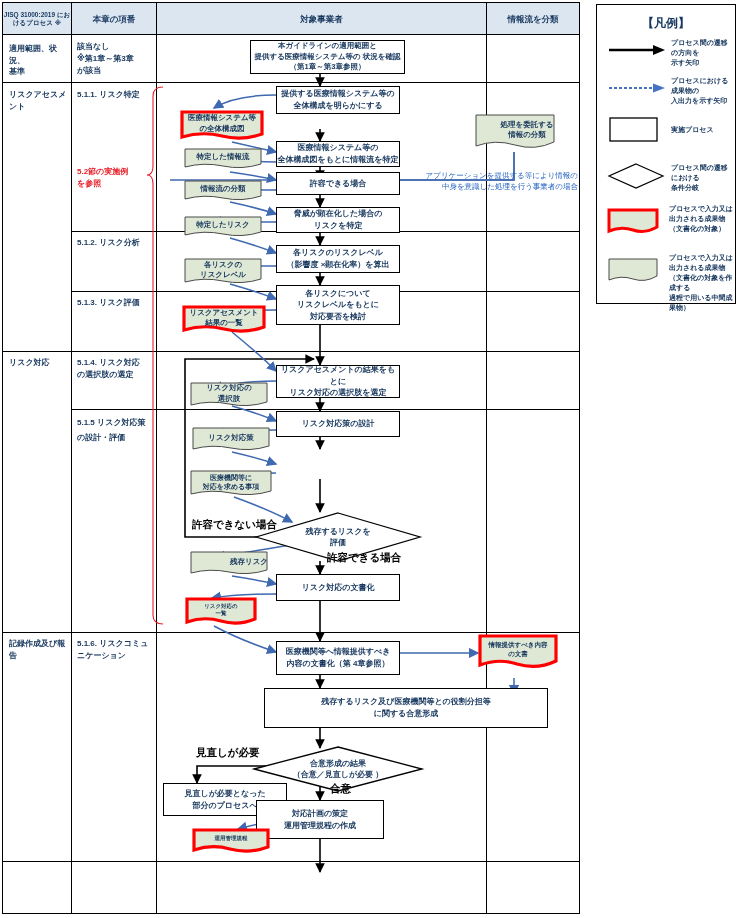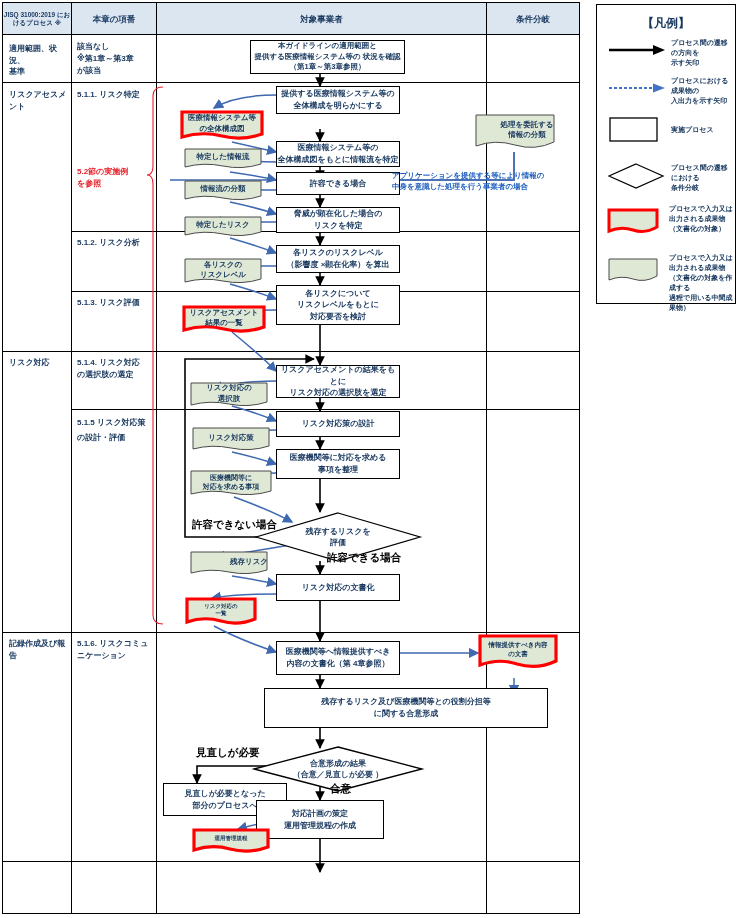--- a/index.html
+++ b/index.html
@@ -24,21 +24,21 @@
         font-size:8px;color:#17375e;line-height:1.45;font-weight:bold;}
   .doc{position:absolute;font-size:7.5px;color:#17375e;font-weight:bold;line-height:1.35;}
   .doc .shape{position:absolute;inset:0;}
   .doc .txt{position:absolute;inset:0;display:flex;align-items:center;justify-content:center;
             text-align:center;padding:0 3px;box-sizing:border-box;padding-bottom:5px;}
   .dmd{position:absolute;}
   .dmd .txt{position:absolute;inset:0;display:flex;align-items:center;justify-content:center;
             text-align:center;font-size:8px;color:#17375e;line-height:1.4;font-weight:bold;}
 
   .lbl{position:absolute;font-size:10.5px;font-weight:bold;color:#000;white-space:nowrap;}
-  .annot{position:absolute;font-size:7.5px;color:#1f5fbf;line-height:1.4;font-weight:bold;text-align:left;}
+  .annot{position:absolute;font-size:7.5px;color:#1f5fbf;line-height:1.4;font-weight:normal;text-align:right;}
 
   
   .legend{position:absolute;left:596px;top:4px;width:140px;height:300px;border:1.4px solid #000;background:#fff;box-sizing:border-box;}
   .legend-title{position:absolute;left:0;top:10px;width:100%;text-align:center;font-size:12px;font-weight:bold;color:#17375e;}
   .lg-txt{position:absolute;font-size:7px;font-weight:bold;color:#17375e;line-height:1.42;}
 
   svg{position:absolute;left:0;top:0;overflow:visible;}
   .nosel{user-select:none;}
 </style>
 </head>
@@ -54,21 +54,21 @@
 31000:2019
 におけるプロセス ※</span>
     </div>
     <div class="hcell" style="left:69px;width:84px;">
       <span>本章の項番</span>
     </div>
     <div class="hcell" style="left:154px;width:329px;">
       <span>対象事業者</span>
     </div>
     <div class="hcell" style="left:484px;width:92px;">
-      <span>条件分岐</span>
+      <span>情報流を分類</span>
     </div>
 
     <div class="vline" style="left:68px;top:0;height:910px;"></div>
     <div class="vline" style="left:153px;top:0;height:910px;"></div>
     <div class="vline" style="left:483px;top:0;height:910px;"></div>
 
     <div class="hline" style="left:0;top:79px;width:576px;"></div>
     <div class="hline" style="left:0;top:348px;width:576px;"></div>
     <div class="hline" style="left:0;top:629px;width:576px;"></div>
     <div class="hline" style="left:0;top:858px;width:576px;"></div>
@@ -222,22 +222,20 @@
 
   <div class="proc" style="left:276px;top:285px;width:124px;height:40px;white-space:pre-line;">各リスクについて
 リスクレベルをもとに
 対応要否を検討</div>
 
   <div class="proc" style="left:276px;top:365px;width:124px;height:33px;white-space:pre-line;">リスクアセスメントの結果をもとに
 リスク対応の選択肢を選定</div>
 
   <div class="proc" style="left:276px;top:411px;width:124px;height:26px;white-space:pre-line;">リスク対応策の設計</div>
 
-  <div class="proc" style="left:276px;top:449px;width:124px;height:30px;white-space:pre-line;">医療機関等に対応を求める
-事項を整理</div>
 
   <div class="proc" style="left:276px;top:574px;width:124px;height:27px;white-space:pre-line;">リスク対応の文書化</div>
 
   <div class="proc" style="left:276px;top:641px;width:124px;height:34px;white-space:pre-line;">医療機関等へ情報提供すべき
 内容の文書化（第  4章参照）</div>
 
   <div class="proc" style="left:264px;top:688px;width:284px;height:40px;white-space:pre-line;">残存するリスク及び医療機関等との役割分担等
 に関する合意形成</div>
 
   <div class="proc" style="left:163px;top:783px;width:124px;height:33px;white-space:pre-line;">見直しが必要となった

